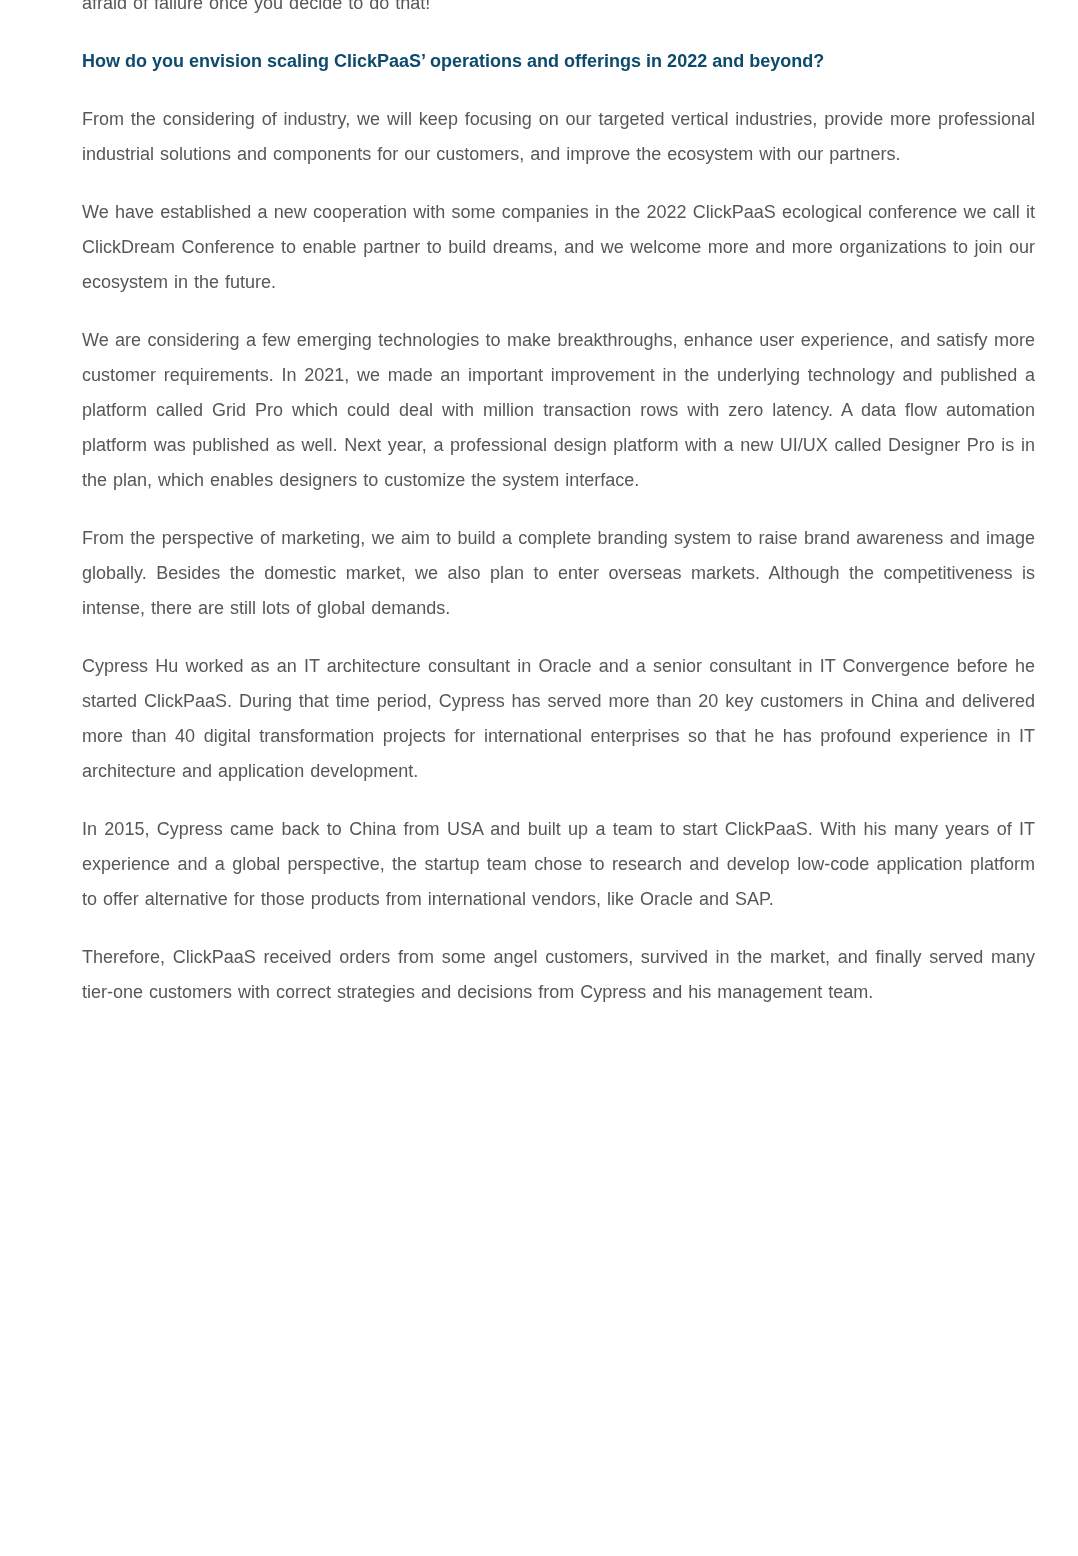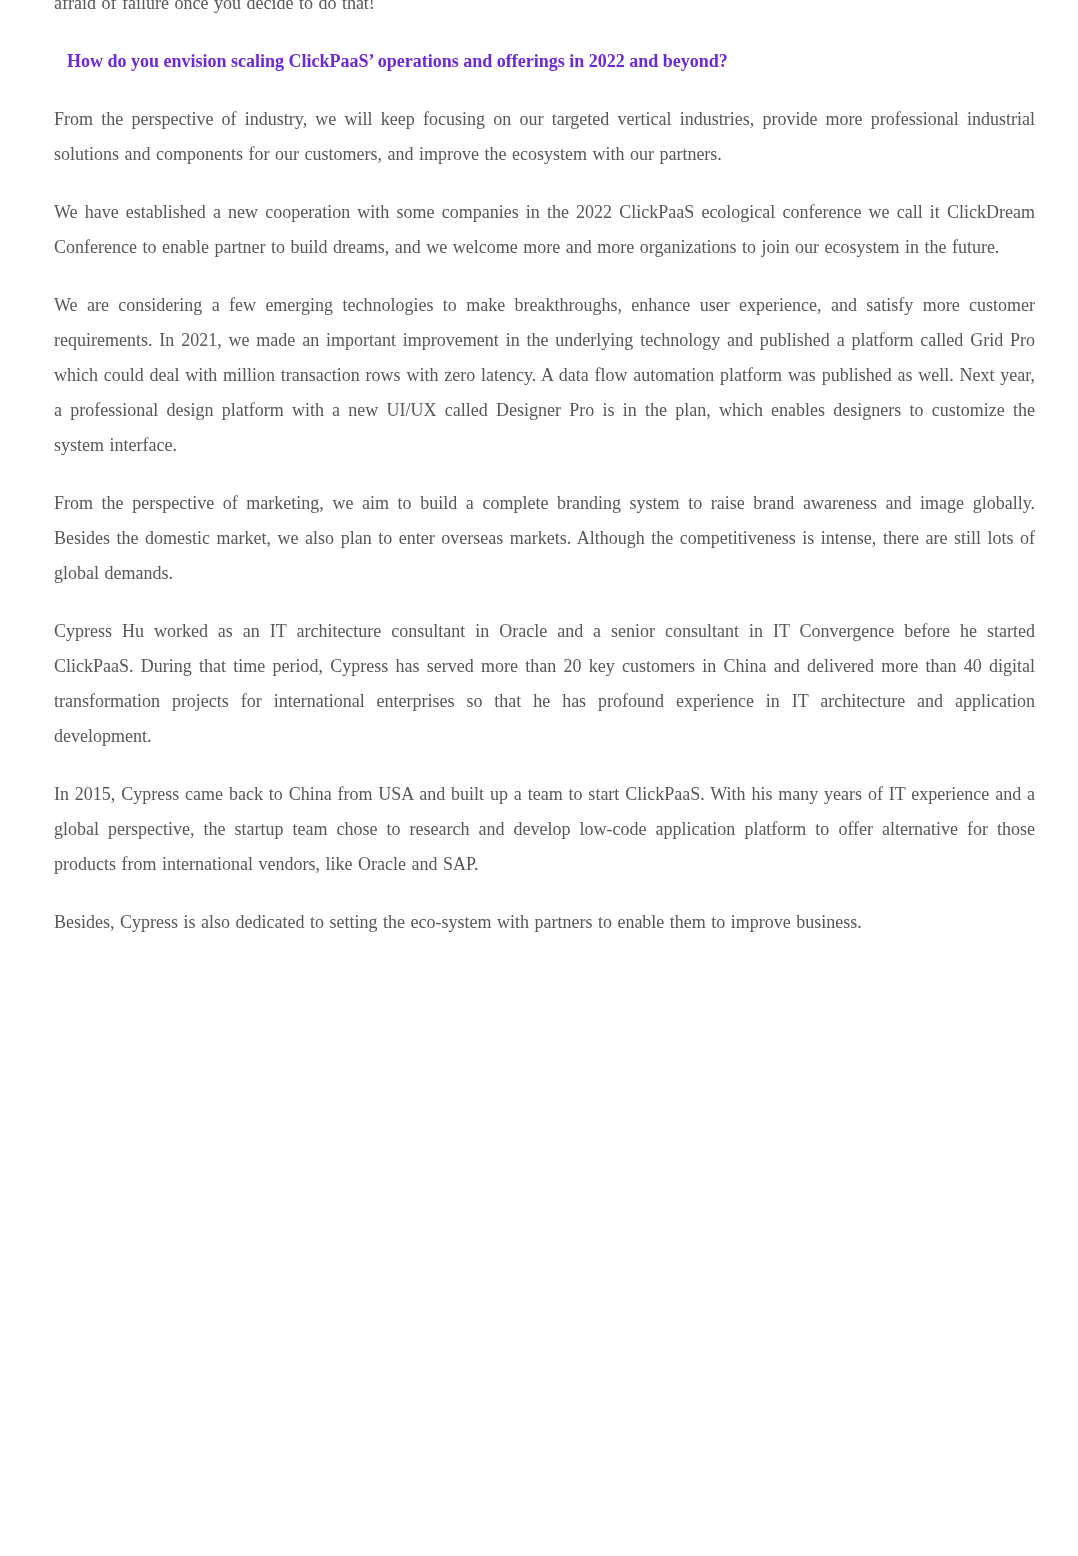--- a/index.html
+++ b/index.html
@@ -9,69 +9,69 @@
   }
   body {
     width: 1078px;
     height: 1556px;
     overflow: hidden;
   }
   .page {
     box-sizing: border-box;
     width: 1078px;
     height: 1556px;
-    padding: 0 43px 0 54px;
+    padding: 0 43px 0 82px;
     overflow: hidden;
     background: #ffffff;
-    font-family: Liberation Serif, serif;
+    font-family: Liberation Sans, sans-serif;
   }
   .body-para {
     font-size: 18px;
     line-height: 35px;
     color: #575757;
     text-align: justify;
     margin: 23px 0;
     word-spacing: 1px;
   }
   .heading {
     font-size: 18px;
     line-height: 35px;
-    color: #6d28d9;
+    color: #0c4a6e;
     font-weight: bold;
     text-align: left;
-    margin: 23px 13px;
+    margin: 23px 0;
   }
   .cut-top {
     margin-top: -14px;
     text-align: left;
   }
   .first-heading {
     margin-top: 23px;
   }
 </style>
 </head>
 <body>
 
 <main class="page">
 
   <p class="body-para cut-top">afraid of failure once you decide to do that!</p>
 
   <h2 class="heading first-heading">How do you envision scaling ClickPaaS’ operations and offerings in 2022 and beyond?</h2>
 
-  <p class="body-para">From the perspective of industry, we will keep focusing on our targeted vertical industries, provide more professional industrial solutions and components for our customers, and improve the ecosystem with our partners.</p>
+  <p class="body-para">From the considering of industry, we will keep focusing on our targeted vertical industries, provide more professional industrial solutions and components for our customers, and improve the ecosystem with our partners.</p>
 
   <p class="body-para">We have established a new cooperation with some companies in the 2022 ClickPaaS ecological conference we call it ClickDream Conference to enable partner to build dreams, and we welcome more and more organizations to join our ecosystem in the future.</p>
 
   <p class="body-para">We are considering a few emerging technologies to make breakthroughs, enhance user experience, and satisfy more customer requirements. In 2021, we made an important improvement in the underlying technology and published a platform called Grid Pro which could deal with million transaction rows with zero latency. A data flow automation platform was published as well. Next year, a professional design platform with a new UI/UX called Designer Pro is in the plan, which enables designers to customize the system interface.</p>
 
   <p class="body-para">From the perspective of marketing, we aim to build a complete branding system to raise brand awareness and image globally. Besides the domestic market, we also plan to enter overseas markets. Although the competitiveness is intense, there are still lots of global demands.</p>
 
 
   <p class="body-para">Cypress Hu worked as an IT architecture consultant in Oracle and a senior consultant in IT Convergence before he started ClickPaaS. During that time period, Cypress has served more than 20 key customers in China and delivered more than 40 digital transformation projects for international enterprises so that he has profound experience in IT architecture and application development.</p>
 
   <p class="body-para">In 2015, Cypress came back to China from USA and built up a team to start ClickPaaS. With his many years of IT experience and a global perspective, the startup team chose to research and develop low-code application platform to offer alternative for those products from international vendors, like Oracle and SAP.</p>
 
 
 
+  <p class="body-para">Therefore, ClickPaaS received orders from some angel customers, survived in the market, and finally served many tier-one customers with correct strategies and decisions from Cypress and his management team.</p>
 
-  <p class="body-para">Besides, Cypress is also dedicated to setting the eco-system with partners to enable them to improve business.</p>
 
 </main>
 
 </body></html>

